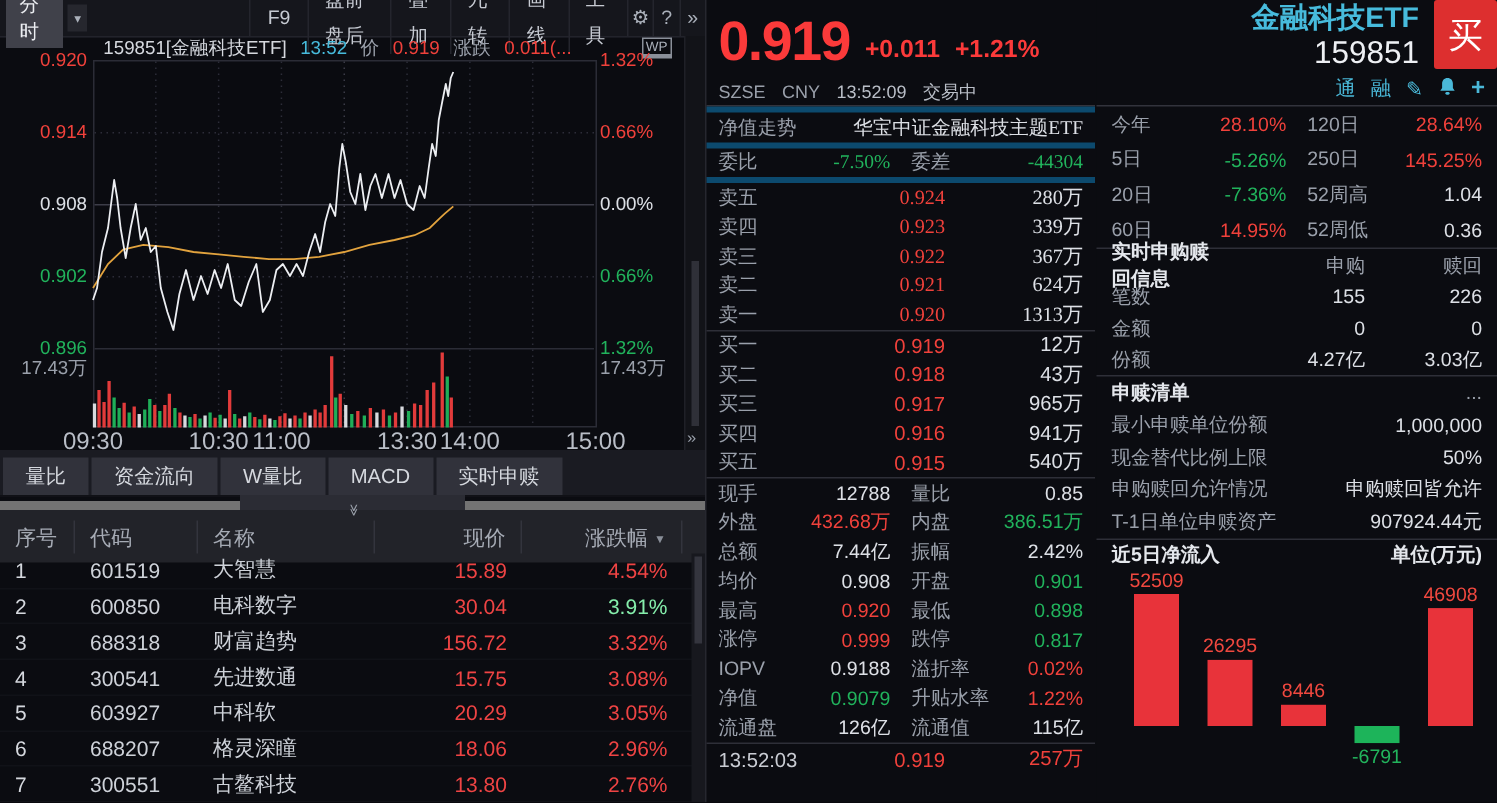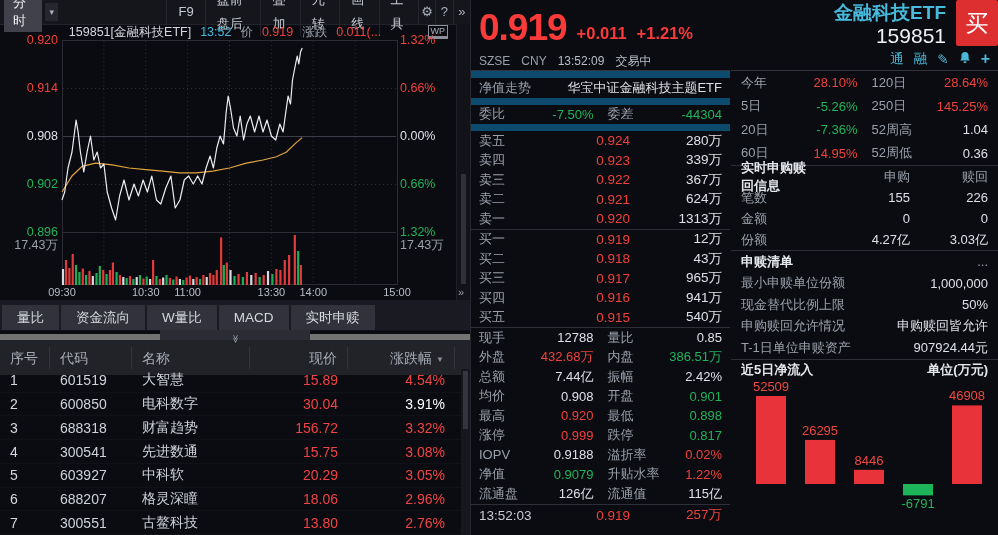--- a/index.html
+++ b/index.html
@@ -17,21 +17,21 @@
   #tb-items{display:flex;align-items:center;margin-left:108px;height:24px;}
   .tb-item{padding:0 11px;color:#c6cad2;font-size:13px;line-height:24px;border-left:1px solid #24252d;}
   .tb-icon{width:26px;text-align:center;color:#aab0ba;font-size:13px;border-left:1px solid #24252d;line-height:24px;}
   #chart-header{position:absolute;left:0;top:24px;width:450px;height:16px;display:flex;
                 justify-content:center;align-items:center;gap:9px;font-size:12.5px;}
   #wp-badge{position:absolute;right:22px;top:25px;border:1px solid #8a8f99;color:#aab0ba;
             font-size:9px;padding:0 2px;border-bottom-width:3px;}
   #chart-area{position:absolute;left:0;top:40px;width:470px;height:260px;}
   .ylab{position:absolute;left:0;width:58px;text-align:right;font-size:12.5px;}
   .yrlab{position:absolute;left:400px;width:54px;text-align:left;font-size:12.5px;}
-  .xlab{position:absolute;top:246px;transform:translateX(-50%);color:#b9bec7;font-size:11px;}
+  .xlab{position:absolute;top:246px;transform:translateX(-50%);color:#b9bec7;font-size:16px;}
   #chart-divider{position:absolute;left:456px;top:24px;width:13px;height:276px;background:#121318;
                  border-left:1px solid #1f2027;}
   #chart-divider .thumb{position:absolute;left:4px;top:150px;width:5px;height:110px;background:#2f3038;}
   #chart-divider .more{position:absolute;left:1px;bottom:2px;color:#9aa0ab;font-size:11px;}
   #subtabs{position:absolute;left:0;top:300px;width:470px;height:31px;background:#1a1b22;
            border-bottom:1px solid #101116;display:flex;align-items:flex-end;gap:2px;padding-left:2px;box-sizing:border-box;}
   .subtab{background:#31323b;color:#d5d8de;height:25px;line-height:25px;padding:0 15px;font-size:13.5px;}
   #collapse-handle{position:absolute;left:160px;top:330px;width:150px;height:10px;background:#2b2c34;
                    z-index:5;text-align:center;}
   #collapse-handle span{display:inline-block;transform:rotate(90deg) scale(.8);color:#9aa0aa;font-size:10px;line-height:10px;}
@@ -50,21 +50,21 @@
   #q-price{font-size:37px;font-weight:bold;color:#fb3a3a;line-height:44px;letter-spacing:-1px;}
   #q-chg,#q-pct{font-size:16.5px;font-weight:bold;color:#fb3a3a;padding-bottom:7px;}
   #q-sub{height:18px;display:flex;gap:11px;padding:0 8px;font-size:12px;color:#9aa0ab;
          border-bottom:1px solid #33343d;align-items:center;}
   .mrow{height:19.5px;display:flex;align-items:center;padding:0 8px;font-size:13px;}
   .mrow .pr{flex:1;text-align:right;font-size:13.5px;}
   .mrow .vol{width:92px;text-align:right;font-size:13.5px;}
   .half{flex:1;display:flex;justify-content:space-between;align-items:center;}
   .half+.half{margin-left:14px;}
   .sep{border-top:1px solid #2e2f38;}
-  .sep2{border-top:7px solid #0c4a6e;}
+  .sep2{border-top:4px solid #0c4a6e;font-family:Liberation Serif, serif;}
   #ticks{flex:1;overflow:hidden;}
   
   #right{position:absolute;left:731px;top:0;width:267px;height:535px;display:flex;flex-direction:column;background:#0b0c11;}
   #r-head{height:48px;position:relative;}
   #r-title{position:absolute;right:52px;top:1px;text-align:right;}
   #r-name{font-size:19px;font-weight:bold;color:#47bbdc;line-height:23px;}
   #r-code{font-size:21px;color:#eef0f4;line-height:24px;}
   #buy-btn{position:absolute;right:0;top:0;width:42px;height:46px;background:#dd2f2f;color:#fff;
            font-size:23px;display:flex;align-items:center;justify-content:center;border-radius:2px;cursor:pointer;}
   #r-icons{height:22px;display:flex;justify-content:flex-end;align-items:center;gap:10px;
@@ -238,21 +238,21 @@
           <div class="td" style="width: 82px; text-align: left; color: rgb(206, 210, 217);">601519</div>
           <div class="td" style="width: 118px; text-align: left; color: rgb(206, 210, 217);">大智慧</div>
           <div class="td" style="width: 98px; text-align: right; color: rgb(239, 68, 68);">15.89</div>
           <div class="td" style="width: 107px; text-align: right; color: rgb(239, 68, 68);">4.54%</div>
         </div>
         <div class="trow">
           <div class="td" style="width: 50px; text-align: left; color: rgb(213, 216, 222);">2</div>
           <div class="td" style="width: 82px; text-align: left; color: rgb(206, 210, 217);">600850</div>
           <div class="td" style="width: 118px; text-align: left; color: rgb(206, 210, 217);">电科数字</div>
           <div class="td" style="width: 98px; text-align: right; color: rgb(239, 68, 68);">30.04</div>
-          <div class="td" style="width: 107px; text-align: right; color: #ffffff;">3.91%</div>
+          <div class="td" style="width: 107px; text-align: right; color: #86efac;">3.91%</div>
         </div>
         <div class="trow">
           <div class="td" style="width: 50px; text-align: left; color: rgb(213, 216, 222);">3</div>
           <div class="td" style="width: 82px; text-align: left; color: rgb(206, 210, 217);">688318</div>
           <div class="td" style="width: 118px; text-align: left; color: rgb(206, 210, 217);">财富趋势</div>
           <div class="td" style="width: 98px; text-align: right; color: rgb(239, 68, 68);">156.72</div>
           <div class="td" style="width: 107px; text-align: right; color: rgb(239, 68, 68);">3.32%</div>
         </div>
         <div class="trow">
           <div class="td" style="width: 50px; text-align: left; color: rgb(213, 216, 222);">4</div>

